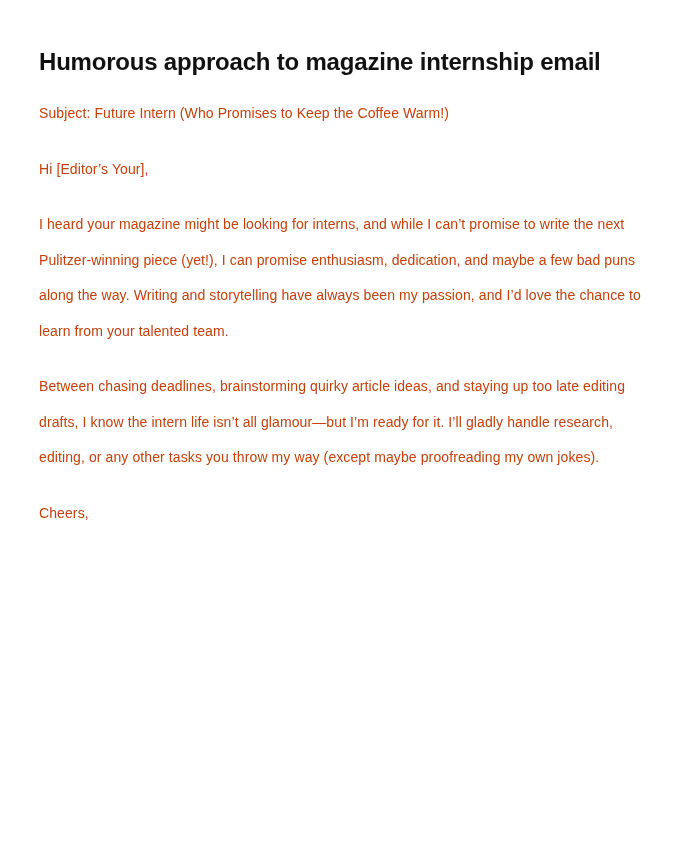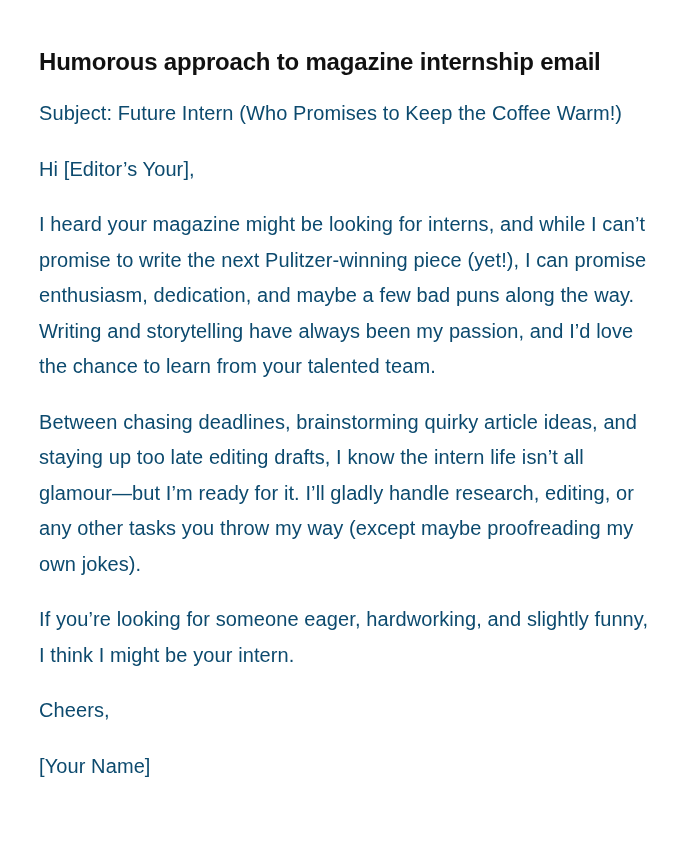--- a/index.html
+++ b/index.html
@@ -25,36 +25,34 @@
   .doc-title {
     font-size: 24px;
     font-weight: 700;
     line-height: 32px;
     margin: 0 0 18px 0;
     letter-spacing: -0.2px;
     color: #111111;
     max-width: 622px;
   }
   .doc-body p {
-    font-size: 20px;
+    font-size: 14px;
     font-weight: 400;
     line-height: 35.5px;
     margin: 0 0 20px 0;
     max-width: 620px;
     letter-spacing: 0.1px;
-    color: #0c4a6e;
+    color: #c2410c;
   }
 </style>
 </head>
 <body>
 
 <div class="document">
   <h1 class="doc-title">Humorous approach to magazine internship email</h1>
   <div class="doc-body">
       <p>Subject: Future Intern (Who Promises to Keep the Coffee Warm!)</p>
       <p>Hi [Editor’s Your],</p>
       <p>I heard your magazine might be looking for interns, and while I can’t promise to write the next Pulitzer-winning piece (yet!), I can promise enthusiasm, dedication, and maybe a few bad puns along the way. Writing and storytelling have always been my passion, and I’d love the chance to learn from your talented team.</p>
       <p>Between chasing deadlines, brainstorming quirky article ideas, and staying up too late editing drafts, I know the intern life isn’t all glamour—but I’m ready for it. I’ll gladly handle research, editing, or any other tasks you throw my way (except maybe proofreading my own jokes).</p>
-      <p>If you’re looking for someone eager, hardworking, and slightly funny, I think I might be your intern.</p>
       <p>Cheers,</p>
-      <p>[Your Name]</p>
     </div>
 </div>
 
 </body></html>

